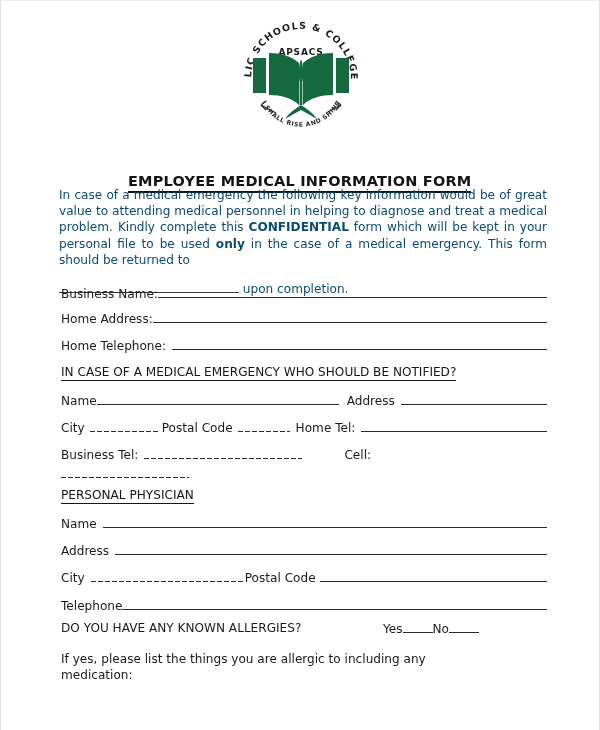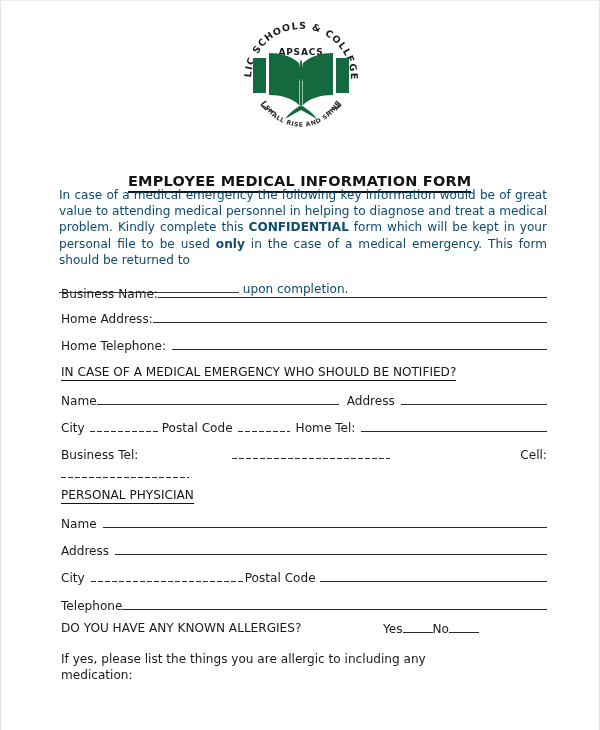--- a/index.html
+++ b/index.html
@@ -247,21 +247,21 @@
     <span style="width:4px;flex:0 0 auto;"></span>
     <span class="lbl">Postal Code</span>
     <span style="width:5px;flex:0 0 auto;"></span>
     <span class="dashline" style="width:52px;"></span>
     <span style="width:6px;flex:0 0 auto;"></span>
     <span class="lbl">Home Tel:</span>
     <span style="width:6px;flex:0 0 auto;"></span>
     <span class="line grow"></span>
   </div>
 
-  <div class="row" style="top:447px; width:486px;justify-content:space-between;">
+  <div class="row" style="top:447px; width:486px;">
     <span class="lbl">Business Tel:</span>
     <span style="width:6px;flex:0 0 auto;"></span>
     <span class="dashline" style="width:158px;"></span>
     <span style="width:42px;flex:0 0 auto;"></span>
     <span class="lbl">Cell:</span>
   </div>
 
   <div class="row" style="top:466px; width:486px;">
     <span class="dashline" style="width:128px;"></span>
   </div>

